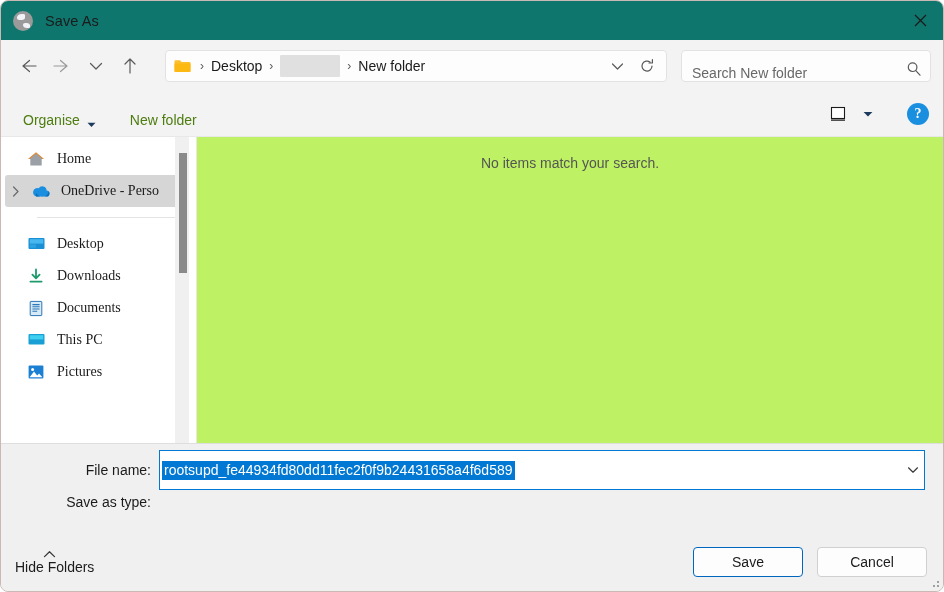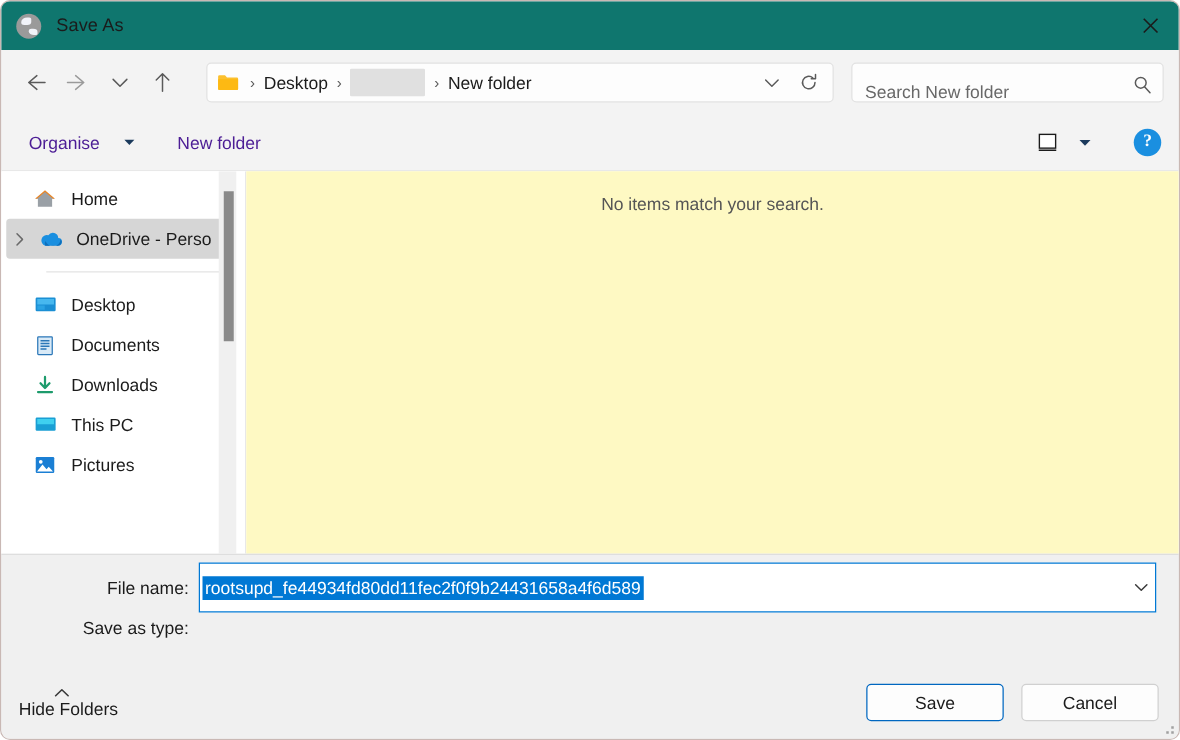--- a/index.html
+++ b/index.html
@@ -183,28 +183,27 @@
     height: 44px;
     min-height: 44px;
     display: flex;
     align-items: center;
     padding: 0 14px 0 14px;
     box-sizing: border-box;
     background: #f3f3f3;
   }
   .tb-item {
     display: flex;
-    align-items: center;
+    align-items: flex-end;
     height: 28px;
     padding: 0 8px;
     border-radius: 4px;
     cursor: default;
     font-size: 14px;
-    color: #4c1d95;
-    gap: 12px;
+    color: #4d7c0f;
   }
   .tb-caret {
     margin-left: 7px;
     display: block;
   }
   .tb-spacer { flex: 1 1 auto; }
   .view-btn {
     width: 30px; height: 26px;
     display: flex; align-items: center; justify-content: center;
     cursor: default;
@@ -243,20 +242,21 @@
   
   .sidebar {
     width: 196px;
     flex: 0 0 196px;
     background: #ffffff;
     position: relative;
     overflow: hidden;
   }
   .nav-list {
     padding-top: 6px;
+    font-family: Liberation Serif, serif;
   }
   .nav-row {
     height: 32px;
     display: flex;
     align-items: center;
     padding-right: 8px;
     cursor: default;
     position: relative;
   }
   .nav-row.selected {
@@ -319,21 +319,21 @@
   .sidebar-edge {
     position: absolute;
     right: 0; top: 0;
     width: 1px; height: 100%;
     background: #e8e8e8;
   }
 
   
   .filelist {
     flex: 1 1 auto;
-    background: #fef9c3;
+    background: #bef264;
     position: relative;
     min-width: 0;
   }
   .empty-msg {
     position: absolute;
     top: 18px;
     left: 0;
     right: 0;
     text-align: center;
     font-size: 14px;
@@ -613,43 +613,43 @@
             <svg width="13" height="14" viewBox="0 0 13 14">
               <path d="M8.6 0.9 L12.2 4.5 L10.4 5.3 L7.6 9.9 L3.2 5.5 L7.8 2.7 Z" fill="#8a8a8a"></path>
               <path d="M4.2 8.8 L0.8 13.2" stroke="#8a8a8a" stroke-width="1.2" stroke-linecap="round"></path>
             </svg>
           </span>
         </div>
 
         <div class="nav-row">
           <span class="nav-chevron"></span>
           <span class="nav-icon">
-            <svg width="16" height="17" viewBox="0 0 16 17">
-              <rect x="2.2" y="1.4" width="11.6" height="14.2" rx="0.6" fill="#d9eaf7" stroke="#2b77b8" stroke-width="1"></rect>
-              <path d="M4.4 4.6 H11.6 M4.4 6.8 H11.6 M4.4 9 H11.6 M4.4 11.2 H9.2" stroke="#2b77b8" stroke-width="1.1"></path>
-            </svg>
-          </span>
-          <span class="nav-label">Documents</span>
+            <svg width="18" height="17" viewBox="0 0 18 17">
+              <path d="M9 1.5 L9 9.6 M5.4 6.6 L9 10.4 L12.6 6.6" stroke="#1d9b6c" stroke-width="1.8" fill="none" stroke-linecap="round" stroke-linejoin="round"></path>
+              <path d="M3.4 13.6 L14.6 13.6" stroke="#1d9b6c" stroke-width="1.8" stroke-linecap="round"></path>
+            </svg>
+          </span>
+          <span class="nav-label">Downloads</span>
           <span class="pin">
             <svg width="13" height="14" viewBox="0 0 13 14">
               <path d="M8.6 0.9 L12.2 4.5 L10.4 5.3 L7.6 9.9 L3.2 5.5 L7.8 2.7 Z" fill="#8a8a8a"></path>
               <path d="M4.2 8.8 L0.8 13.2" stroke="#8a8a8a" stroke-width="1.2" stroke-linecap="round"></path>
             </svg>
           </span>
         </div>
 
         <div class="nav-row">
           <span class="nav-chevron"></span>
           <span class="nav-icon">
-            <svg width="18" height="17" viewBox="0 0 18 17">
-              <path d="M9 1.5 L9 9.6 M5.4 6.6 L9 10.4 L12.6 6.6" stroke="#1d9b6c" stroke-width="1.8" fill="none" stroke-linecap="round" stroke-linejoin="round"></path>
-              <path d="M3.4 13.6 L14.6 13.6" stroke="#1d9b6c" stroke-width="1.8" stroke-linecap="round"></path>
-            </svg>
-          </span>
-          <span class="nav-label">Downloads</span>
+            <svg width="16" height="17" viewBox="0 0 16 17">
+              <rect x="2.2" y="1.4" width="11.6" height="14.2" rx="0.6" fill="#d9eaf7" stroke="#2b77b8" stroke-width="1"></rect>
+              <path d="M4.4 4.6 H11.6 M4.4 6.8 H11.6 M4.4 9 H11.6 M4.4 11.2 H9.2" stroke="#2b77b8" stroke-width="1.1"></path>
+            </svg>
+          </span>
+          <span class="nav-label">Documents</span>
           <span class="pin">
             <svg width="13" height="14" viewBox="0 0 13 14">
               <path d="M8.6 0.9 L12.2 4.5 L10.4 5.3 L7.6 9.9 L3.2 5.5 L7.8 2.7 Z" fill="#8a8a8a"></path>
               <path d="M4.2 8.8 L0.8 13.2" stroke="#8a8a8a" stroke-width="1.2" stroke-linecap="round"></path>
             </svg>
           </span>
         </div>
 
         <div class="nav-row">
           <span class="nav-chevron"></span>

